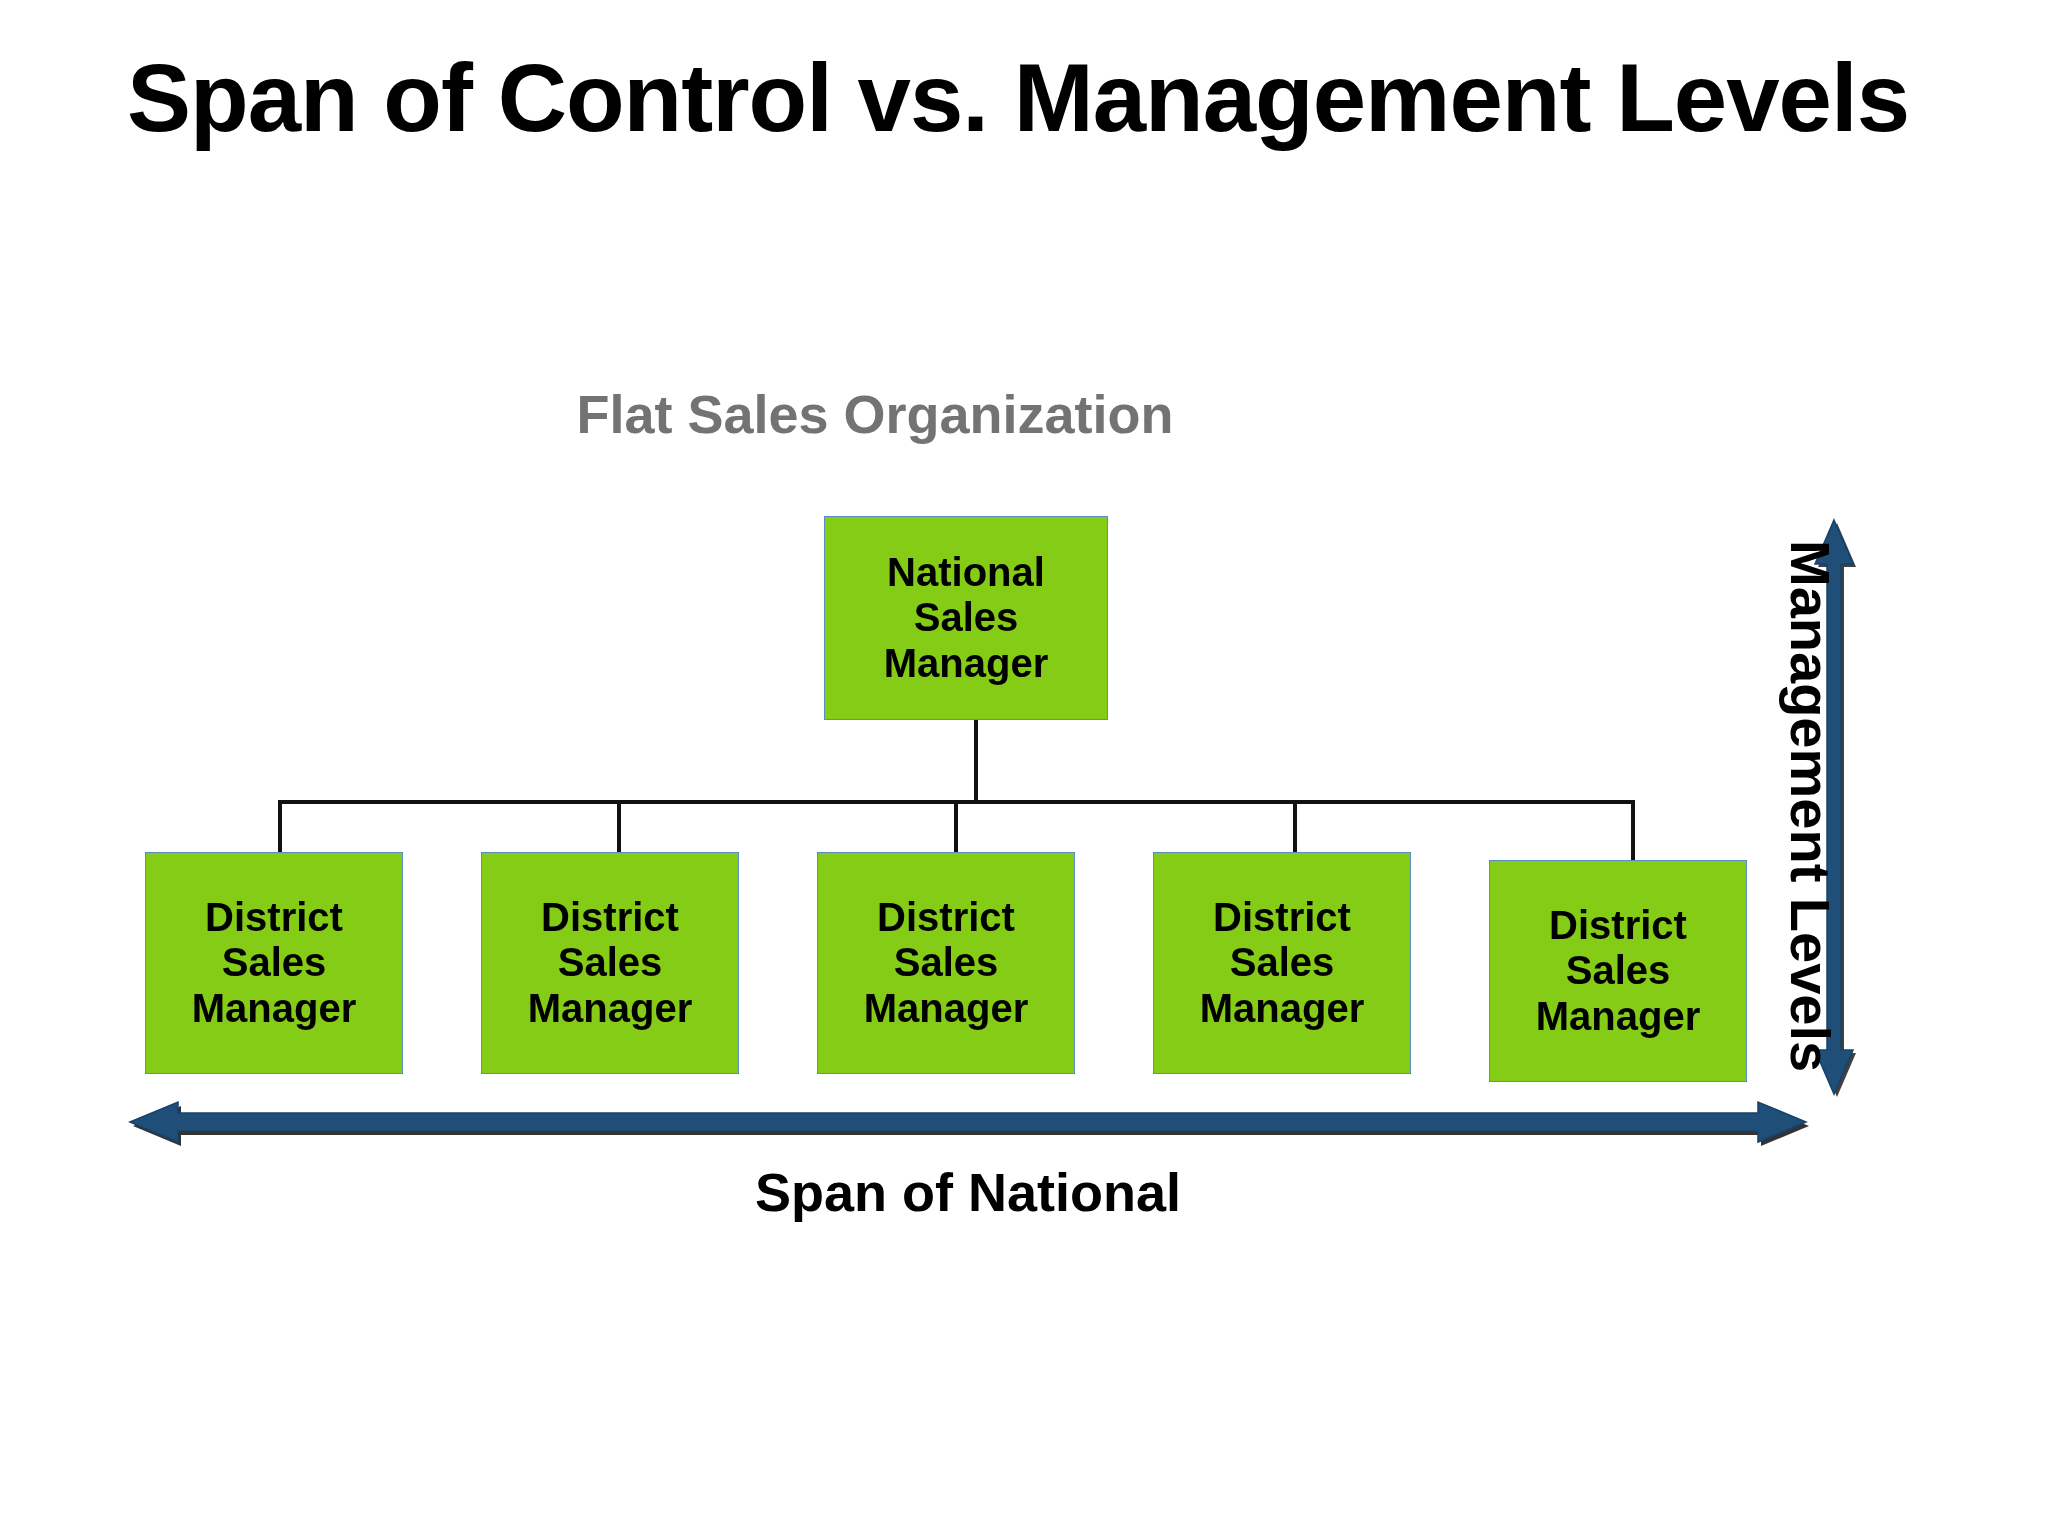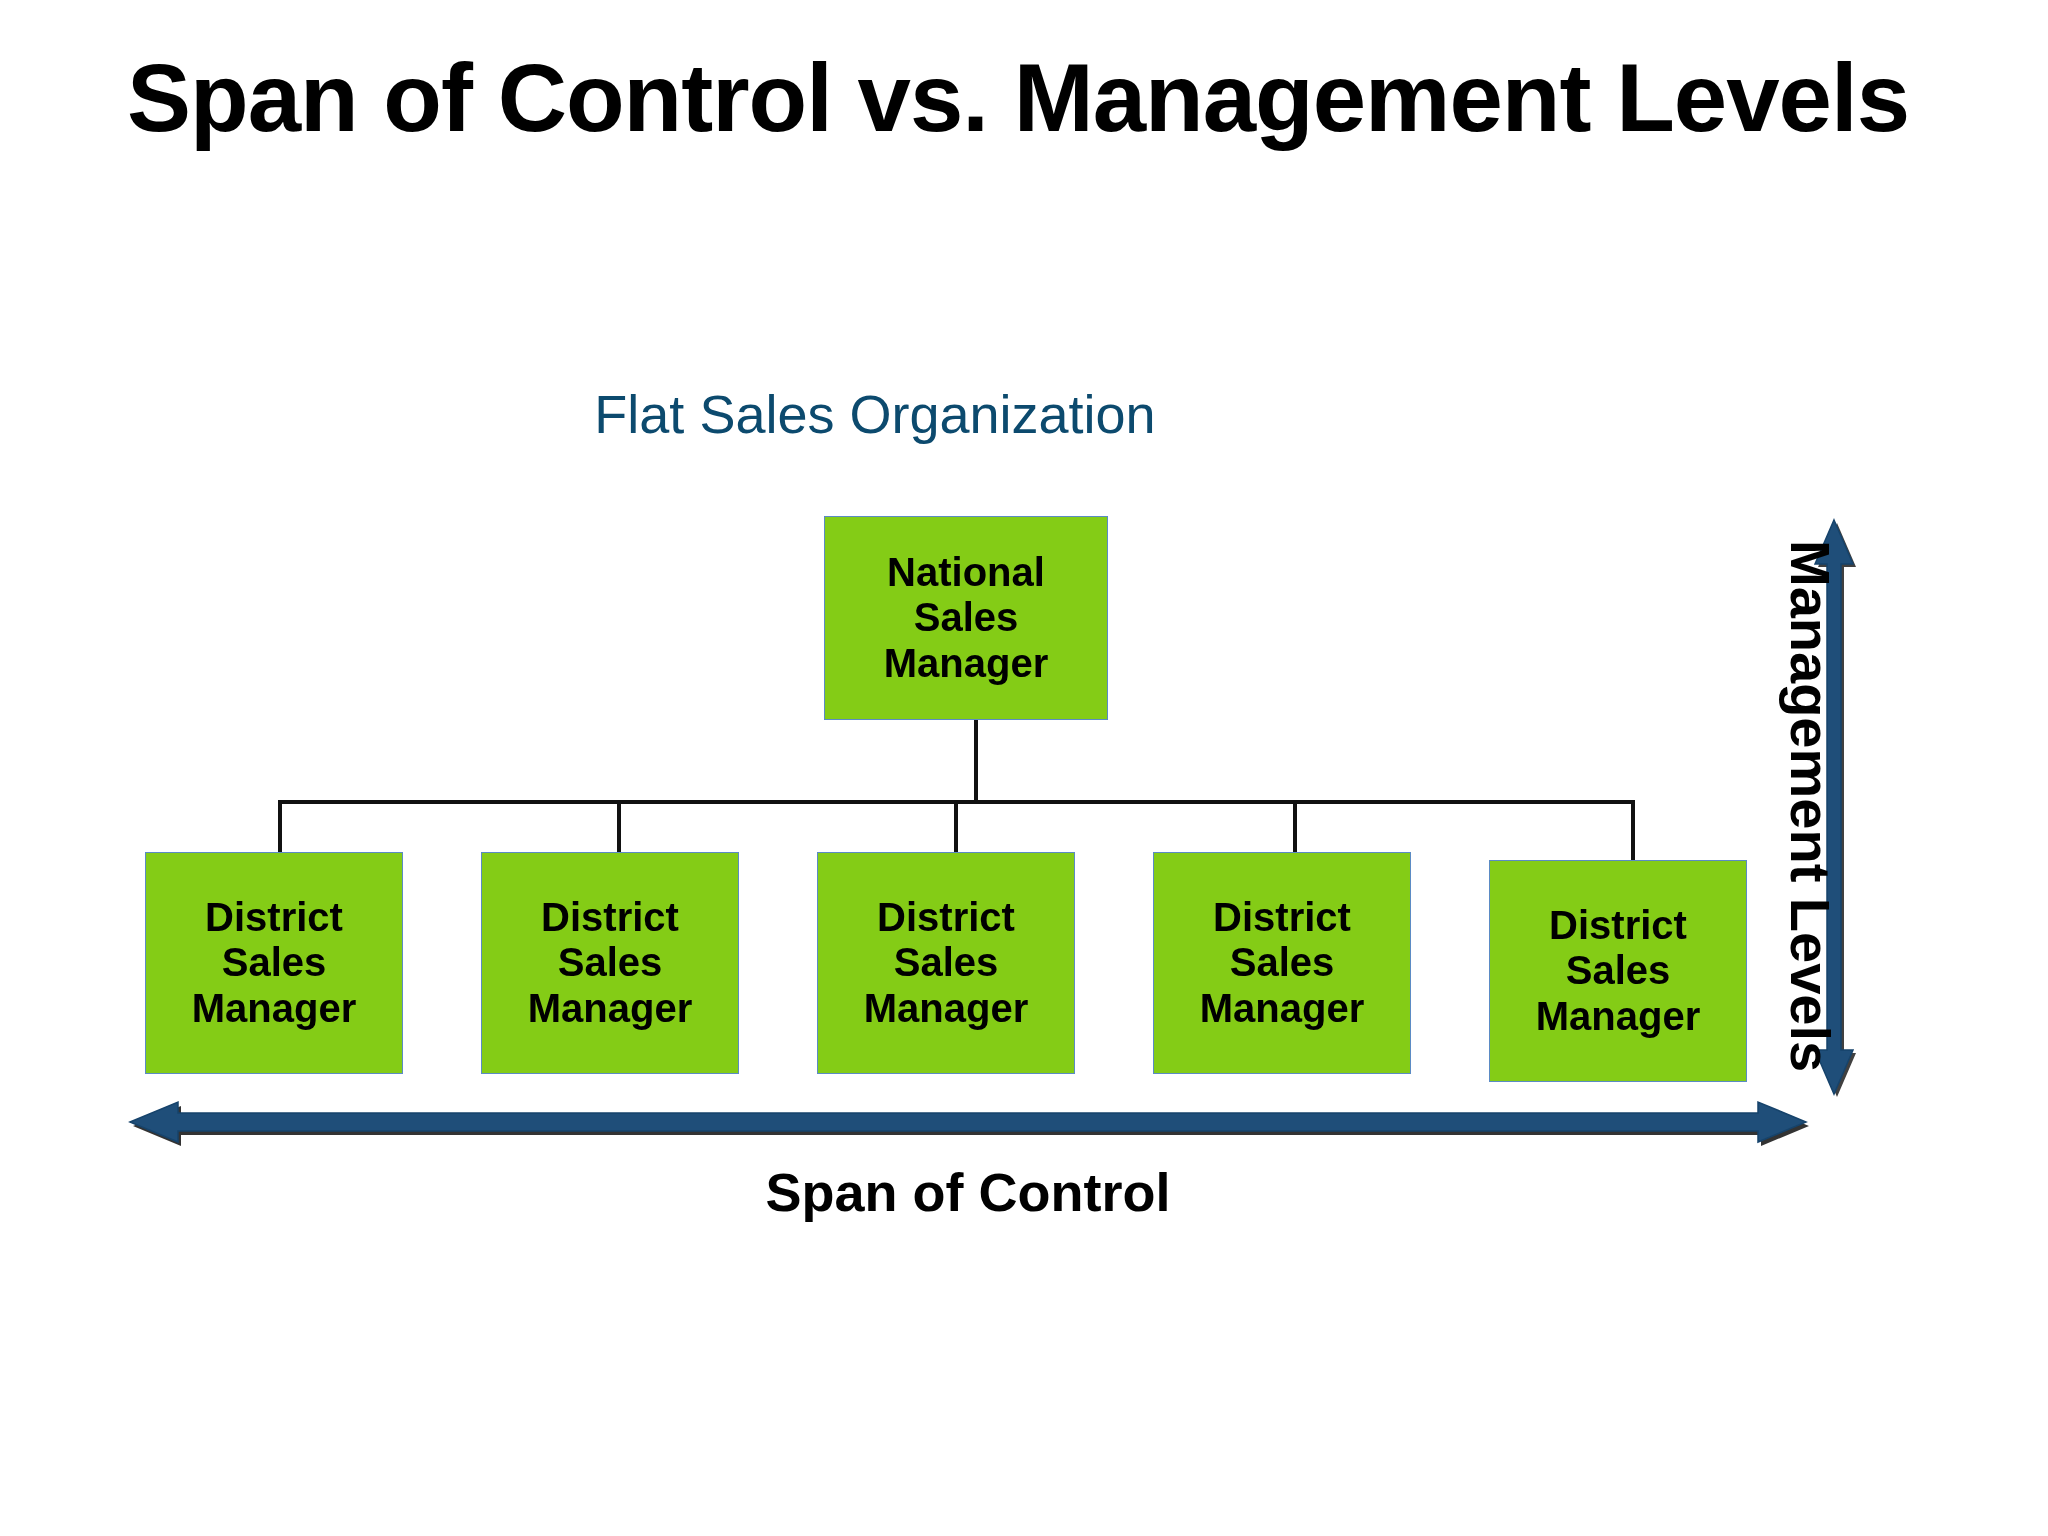--- a/index.html
+++ b/index.html
@@ -34,24 +34,24 @@
     color: #000000;
     white-space: nowrap;
   }
   .chart-subtitle {
     position: absolute;
     left: 0;
     top: 385px;
     width: 1750px;
     text-align: center;
     font-family: "Liberation Sans", sans-serif;
-    font-weight: normal;
+    font-weight: bold;
     font-size: 54px;
     line-height: 1.1;
-    color: #0c4a6e;
+    color: #737373;
     white-space: nowrap;
   }
 
   
   .org-box {
     position: absolute;
     background: #84cc16;
     border: 1px solid #5b8bc4;
     box-sizing: border-box;
     display: flex;
@@ -220,15 +220,15 @@
 
   <div id="label-management-levels">Management Levels</div>
 
   <svg class="arrow-svg" id="arrow-horizontal" viewBox="0 0 1676 66">
     <g transform="translate(3,4)">
       <path d="M0 32 L48 12 L48 23 L1628 23 L1628 12 L1676 32 L1628 52 L1628 41 L48 41 L48 52 Z" fill="#000000" opacity="0.8"></path>
     </g>
     <path d="M0 32 L48 12 L48 23 L1628 23 L1628 12 L1676 32 L1628 52 L1628 41 L48 41 L48 52 Z" fill="#1F4E79" stroke="#16436B" stroke-width="1.5"></path>
   </svg>
 
-  <div id="label-span-of-control">Span of Control</div>
+  <div id="label-span-of-control">Span of National</div>
 
 </div>
 
 </body></html>

